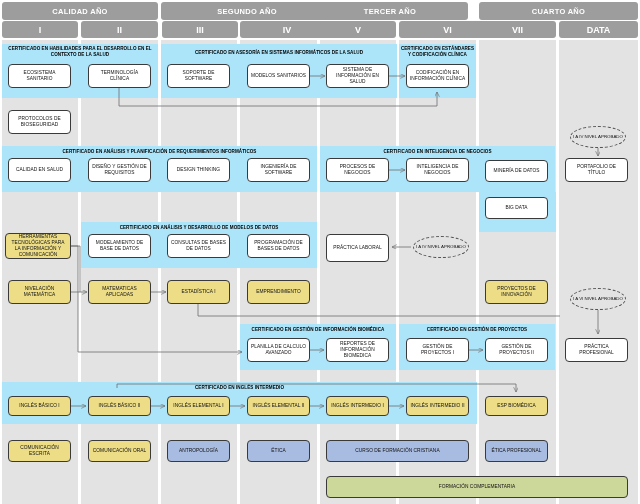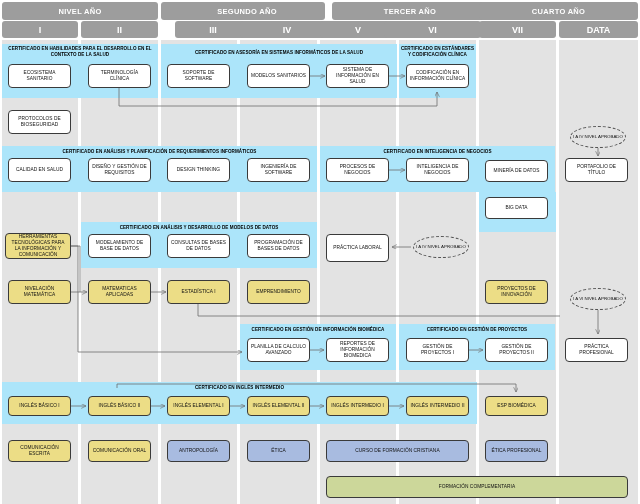--- a/index.html
+++ b/index.html
@@ -50,32 +50,32 @@
   <div class="colbg" style="left:2px;width:76px;"></div>
   <div class="colbg" style="left:81px;width:77px;"></div>
   <div class="colbg" style="left:161px;width:76px;"></div>
   <div class="colbg" style="left:240px;width:77px;"></div>
   <div class="colbg" style="left:320px;width:76px;"></div>
   <div class="colbg" style="left:399px;width:77px;"></div>
   <div class="colbg" style="left:479px;width:77px;"></div>
   <div class="colbg" style="left:559px;width:79px;"></div>
 
   <div id="year-row">
-      <div class="yr" style="left: 2px; width: 156px; top: 2px;">NIVEL AÑO</div>
+      <div class="yr" style="left: 2px; width: 156px; top: 2px;">CALIDAD AÑO</div>
       <div class="yr" style="left: 161px; width: 156px; top: 2px; padding-left: 8px;">SEGUNDO AÑO</div>
-      <div class="yr" style="left: 332px; width: 156px; top: 2px;">TERCER AÑO</div>
+      <div class="yr" style="left: 312px; width: 156px; top: 2px;">TERCER AÑO</div>
       <div class="yr" style="left: 479px; width: 159px; top: 2px;">CUARTO AÑO</div>
     </div>
   <div id="sem-row">
       <div class="sem" style="left: 2px; width: 76px;">I</div>
       <div class="sem" style="left: 81px; width: 77px;">II</div>
-      <div class="sem" style="left: 175px; width: 76px;">III</div>
+      <div class="sem" style="left: 162px; width: 76px;">III</div>
       <div class="sem" style="left: 240px; width: 94px;">IV</div>
       <div class="sem" style="left: 320px; width: 76px;">V</div>
-      <div class="sem" style="left: 384px; width: 97px;">VI</div>
+      <div class="sem" style="left: 399px; width: 97px;">VI</div>
       <div class="sem" style="left: 479px; width: 77px;">VII</div>
       <div class="sem" style="left: 559px; width: 79px;">DATA</div>
     </div>
   <div id="band-layer">
       <div class="band" style="left: 2px; top: 44px; width: 156px; height: 54px;"></div>
       <div class="bandlbl" style="left: 4px; top: 46px; width: 152px;">CERTIFICADO EN HABILIDADES PARA EL DESARROLLO EN EL CONTEXTO DE LA SALUD</div>
       <div class="band" style="left: 161px; top: 44px; width: 236px; height: 54px;"></div>
       <div class="bandlbl" style="left: 163px; top: 50px; width: 232px;">CERTIFICADO EN ASESORÍA EN SISTEMAS INFORMÁTICOS DE LA SALUD</div>
       <div class="band" style="left: 399px; top: 44px; width: 77px; height: 54px;"></div>
       <div class="bandlbl" style="left: 400px; top: 46px; width: 75px;">CERTIFICADO EN ESTÁNDARES Y CODIFICACIÓN CLÍNICA</div>

